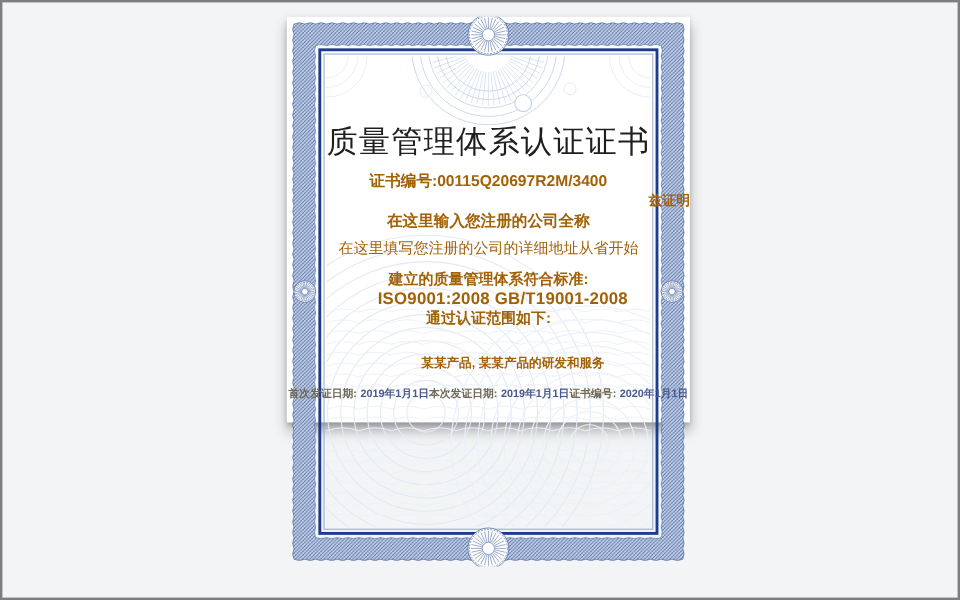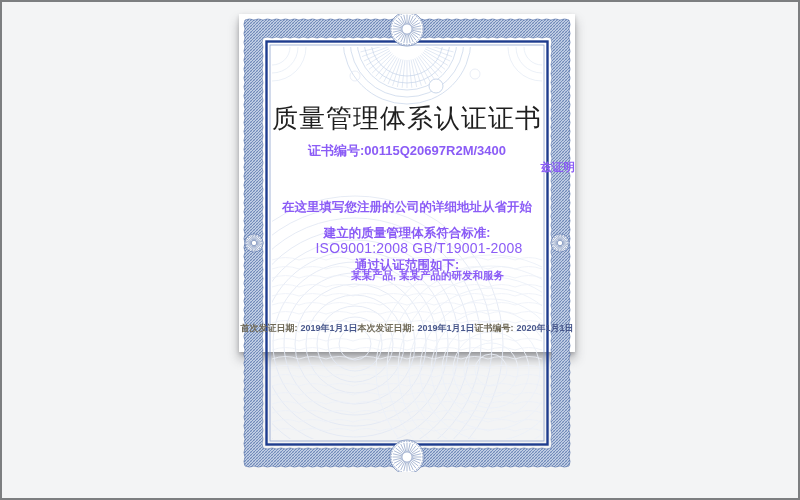--- a/index.html
+++ b/index.html
@@ -16,36 +16,36 @@
     position:absolute;
     left:237px;top:12px;
     width:336px;height:338px;
     background:#ffffff;
     box-shadow:0 7px 10px rgba(55,55,62,.38), 0 2px 4px rgba(0,0,0,.18);
   }
   .paper svg{position:absolute;left:0;top:0;width:336px;height:458px;}
   .line{
     position:absolute;left:0;right:0;
     text-align:center;
-    color:#8b5cf6;
+    color:#a16207;
     white-space:nowrap;
   }
   .t-title{
     top:87px;
     font-family:"Liberation Serif","DejaVu Serif",serif;
     font-size:26px;font-weight:500;letter-spacing:1px;color:#1f1f1f;
   }
   .t-certno{top:128px;font-size:13px;font-weight:700;}
   .t-hereby{top:146px;font-size:11.5px;font-weight:700;text-align:right;}
   .t-company{top:161px;font-size:13px;font-weight:700;}
-  .t-address{top:185px;font-size:12.5px;font-weight:700;}
+  .t-address{top:185px;font-size:12.5px;font-weight:400;}
   .t-stdintro{top:211px;font-size:12.5px;font-weight:700;}
-  .t-iso{top:226px;font-size:14px;font-weight:400;letter-spacing:.2px;padding-left:24px;}
+  .t-iso{top:226px;font-size:14px;font-weight:700;letter-spacing:.2px;padding-left:24px;}
   .t-scopeintro{top:243px;font-size:12.5px;font-weight:700;}
-  .t-scope{top:255px;font-size:10.5px;font-weight:700;padding-left:41px;}
+  .t-scope{top:282px;font-size:10.5px;font-weight:700;padding-left:41px;}
   .t-dates{
     position:absolute;top:308px;left:16px;right:16px;
     display:flex;justify-content:center;
     font-size:9px;font-weight:600;white-space:nowrap;
   }
   .date-group{display:flex;gap:3px;}
   .date-label{color:#6e6856;}
   .date-value{color:#49588c;}
 </style>
 </head>
@@ -279,20 +279,21 @@
         <line x1="323.8077923870836" y1="228.35913971020582" x2="328.45819852819096" y2="227.2977148552342" stroke="#44639f" stroke-width="0.45"></line>
         <circle cx="321" cy="229" r="2.6999999999999997" fill="none" stroke="#44639f" stroke-width="0.5"></circle>
       </svg>
 
     <div class="line t-title">质量管理体系认证证书</div>
 
     <div class="line t-certno">证书编号:00115Q20697R2M/3400</div>
 
     <div class="line t-hereby">兹证明</div>
 
+    <div class="line t-company">在这里输入您注册的公司全称</div>
 
     <div class="line t-address">在这里填写您注册的公司的详细地址从省开始</div>
 
     <div class="line t-stdintro">建立的质量管理体系符合标准:</div>
 
     <div class="line t-iso">ISO9001:2008  GB/T19001-2008</div>
 
     <div class="line t-scopeintro">通过认证范围如下:</div>
 
     <div class="line t-scope">某某产品, 某某产品的研发和服务</div>

